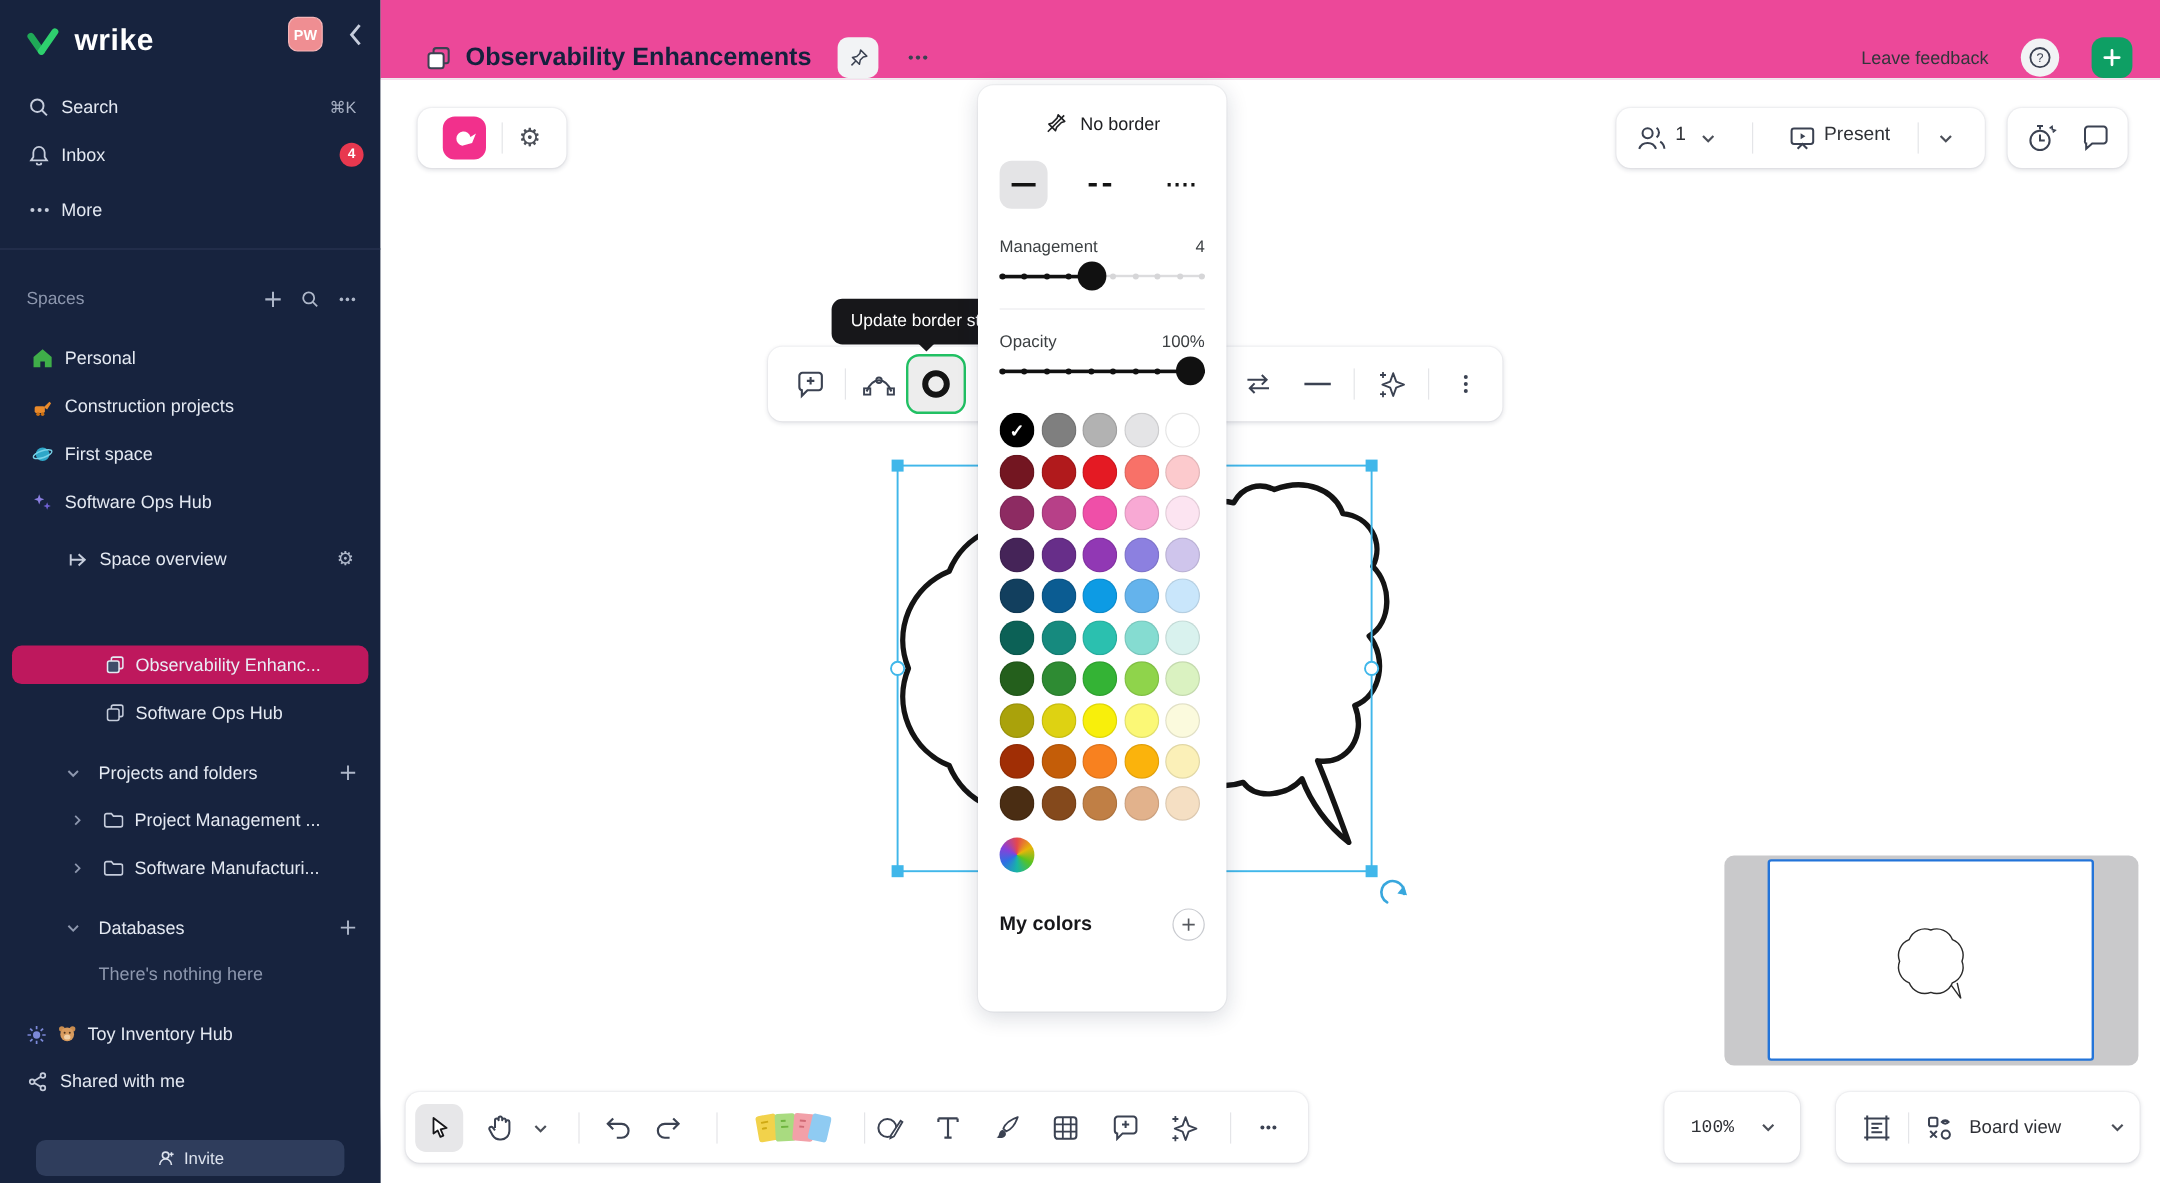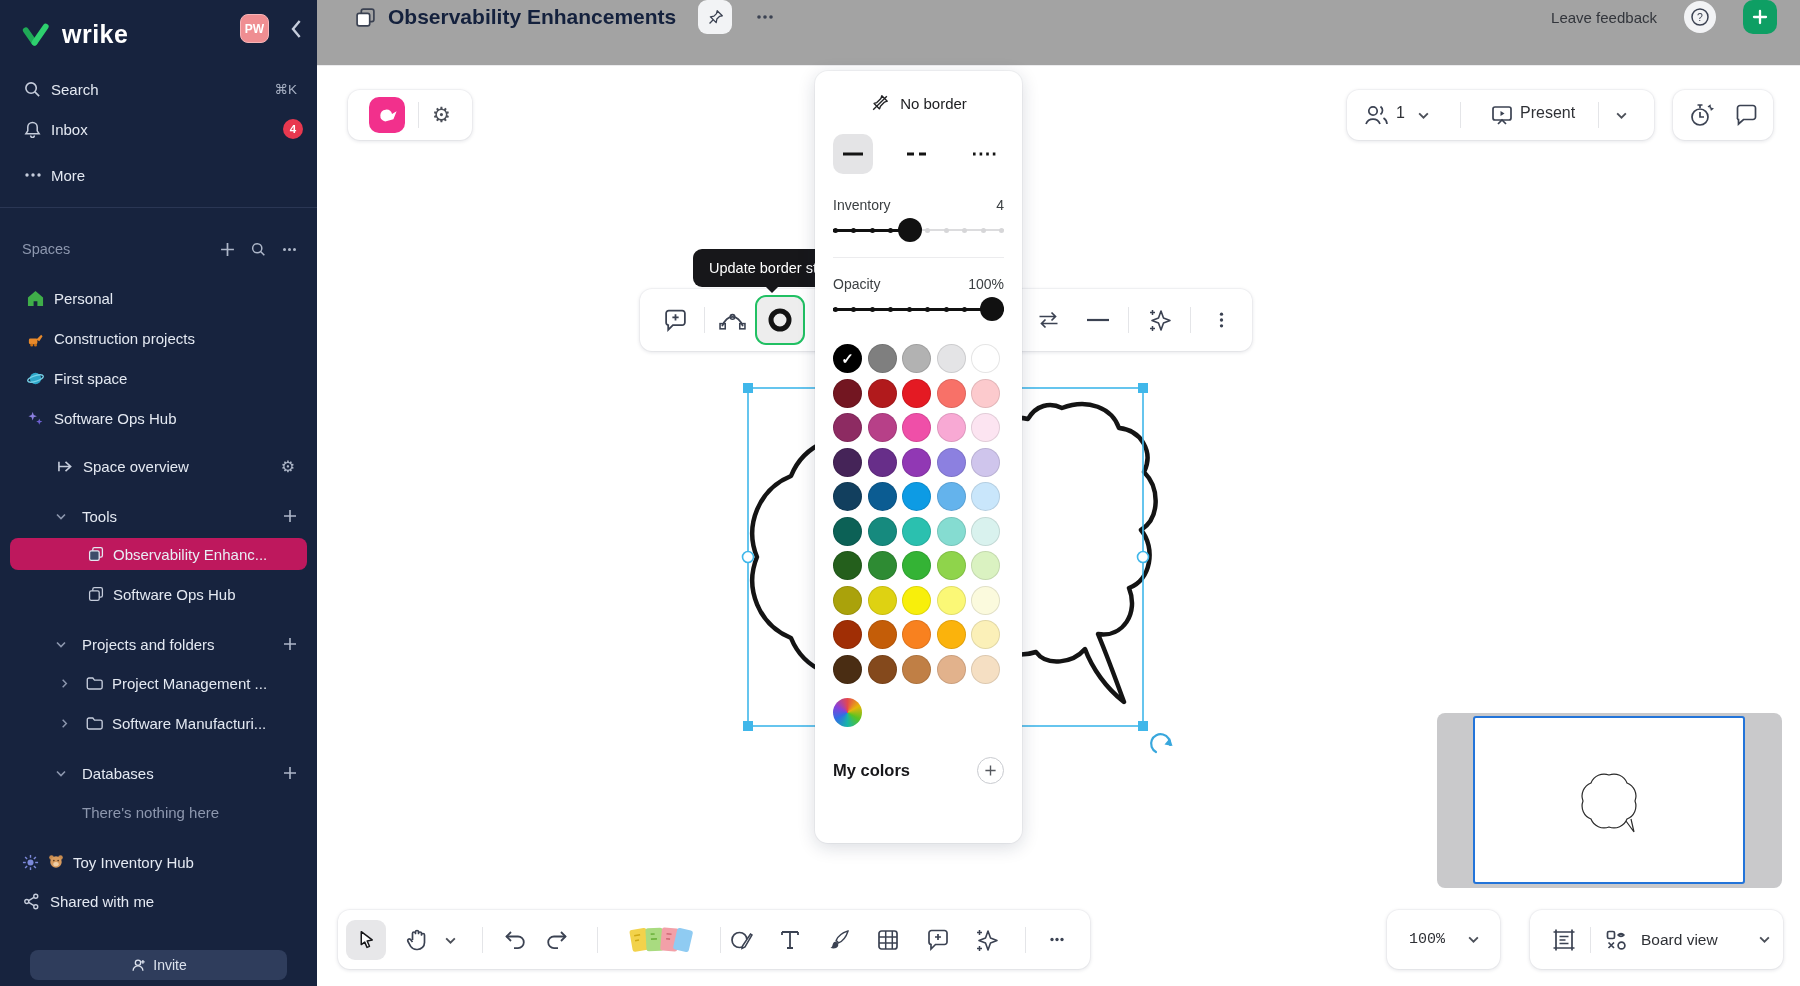--- a/index.html
+++ b/index.html
@@ -16,21 +16,21 @@
   .avatar{position:absolute;right:48px;top:0;width:29px;height:29px;border-radius:8px;background:#EF8E92;color:#fff;font-size:12px;font-weight:bold;display:flex;align-items:center;justify-content:center;border:1px solid #f6b5b8}
   .collapse{position:absolute;right:12px;top:4px}
   .badge{width:20px;height:20px;border-radius:50%;background:#E8384F;color:#fff;font-size:11.5px;font-weight:bold;display:flex;align-items:center;justify-content:center}
   .kbd{font-size:13.5px;color:#A7B0C3}
   .sdiv{position:absolute;left:0;top:207px;width:317px;border-top:1px solid #2A3654}
   .selrow{position:absolute;left:10px;width:297px;height:32px;border-radius:8px;background:#be185d;display:flex;align-items:center;font-size:15px}
   .invite{position:absolute;left:30px;top:950px;width:257px;height:30px;border-radius:8px;background:#2F3D5C;display:flex;align-items:center;justify-content:center;gap:7px;font-size:14px;color:#DDE3EE}
   .fade{position:absolute;left:0;bottom:0;width:317px;height:66px;background:linear-gradient(180deg,rgba(23,35,62,0),#17233E 55%)}
   
   .main{position:absolute;left:317px;top:0;right:0;bottom:0}
-  .topbar{position:absolute;left:0;top:0;right:0;height:66px;background:#a3a3a3;border-bottom:1px solid #ECECEE;display:flex;align-items:flex-start;z-index:6}
+  .topbar{position:absolute;left:0;top:0;right:0;height:66px;background:#ec4899;border-bottom:1px solid #ECECEE;display:flex;align-items:flex-end;z-index:6}
   .t-title{display:flex;align-items:center;gap:12px;margin-left:38px}
   .title{font-size:21px;font-weight:bold;color:#14213D}
   .pin-btn{width:34px;height:34px;border-radius:9px;background:#F2F3F5;display:flex;align-items:center;justify-content:center;margin-left:10px}
   .t-right{position:absolute;right:23px;display:flex;align-items:center;gap:27px}
   .lfb{font-size:15px;color:#32353B}
   .help{width:32px;height:32px;border-radius:50%;background:#F2F3F5;display:flex;align-items:center;justify-content:center}
   .plus-btn{width:34px;height:34px;border-radius:10px;background:#0E9F64;display:flex;align-items:center;justify-content:center}
   
   .pill{position:absolute;background:#fff;border-radius:12px;box-shadow:0 1px 4px rgba(20,30,60,.14),0 0 0 1px rgba(20,30,60,.03);z-index:3}
   .flexc{display:flex;align-items:center;height:100%}
@@ -174,31 +174,20 @@
 
   <div class="srow" style="top:451px">
     <svg width="17" height="15" viewBox="0 0 18 16" style="margin-left:57px">
         <path d="M2 8 H14 M9 3 l5.5 5 L9 13" fill="none" stroke="#C6CDDC" stroke-width="1.7"></path>
         <path d="M2 3 v10" stroke="#C6CDDC" stroke-width="1.7"></path>
       </svg>
     <span class="lbl" style="margin-left:9px">Space overview</span>
     <span class="rt" style="right:22px;color:#AEB7C9;font-size:16px">⚙</span>
   </div>
 
-  <div class="srow" style="top:501px">
-    <svg width="12" height="9" viewBox="0 0 12 8" style="margin-left:55px">
-        <polyline points="2,2 6,6 10,2" fill="none" stroke="#8D97AE" stroke-width="1.6"></polyline>
-      </svg>
-    <span class="lbl" style="margin-left:15px">Tools</span>
-    <span class="rt" style="right:20px">
-        <svg width="14" height="14" viewBox="0 0 14 14">
-          <path d="M7 1 v12 M1 7 h12" stroke="#AEB7C9" stroke-width="1.6"></path>
-        </svg>
-      </span>
-  </div>
 
   <div class="selrow" style="top:538px">
     <svg width="16" height="16" viewBox="0 0 20 20" style="margin-left:78px">
         <rect x="6" y="2" width="12" height="12" rx="2" fill="none" stroke="#E4E9F2" stroke-width="1.6"></rect>
         <rect x="2" y="6" width="12" height="12" rx="2" fill="#3E4C69" stroke="#E4E9F2" stroke-width="1.6"></rect>
       </svg>
     <span class="lbl" style="margin-left:9px">Observability Enhanc...</span>
   </div>
 
   <div class="srow" style="top:579px">
@@ -487,21 +476,21 @@
             <line x1="0" y1="2" x2="24" y2="2" stroke="#141414" stroke-width="3" stroke-dasharray="7 5"></line>
           </svg>
         </span>
       <span class="stybtn">
           <svg width="26" height="4" viewBox="0 0 26 4">
             <line x1="2" y1="2" x2="26" y2="2" stroke="#141414" stroke-width="3" stroke-dasharray="2.6 4"></line>
           </svg>
         </span>
     </div>
     <div class="sl-head">
-      <span>Inventory</span>
+      <span>Management</span>
       <span>4</span>
     </div>
     <div class="slider" id="thick-slider">
         <div class="track"></div>
         <div class="track-fill" style="width: 76px; height: 3px;"></div>
         <span class="tick on" style="left: 0px;"></span>
         <span class="tick on" style="left: 18.4444px;"></span>
         <span class="tick on" style="left: 36.8889px;"></span>
         <span class="tick on" style="left: 55.3333px;"></span>
         <span class="tick on" style="left: 73.7778px;"></span>

